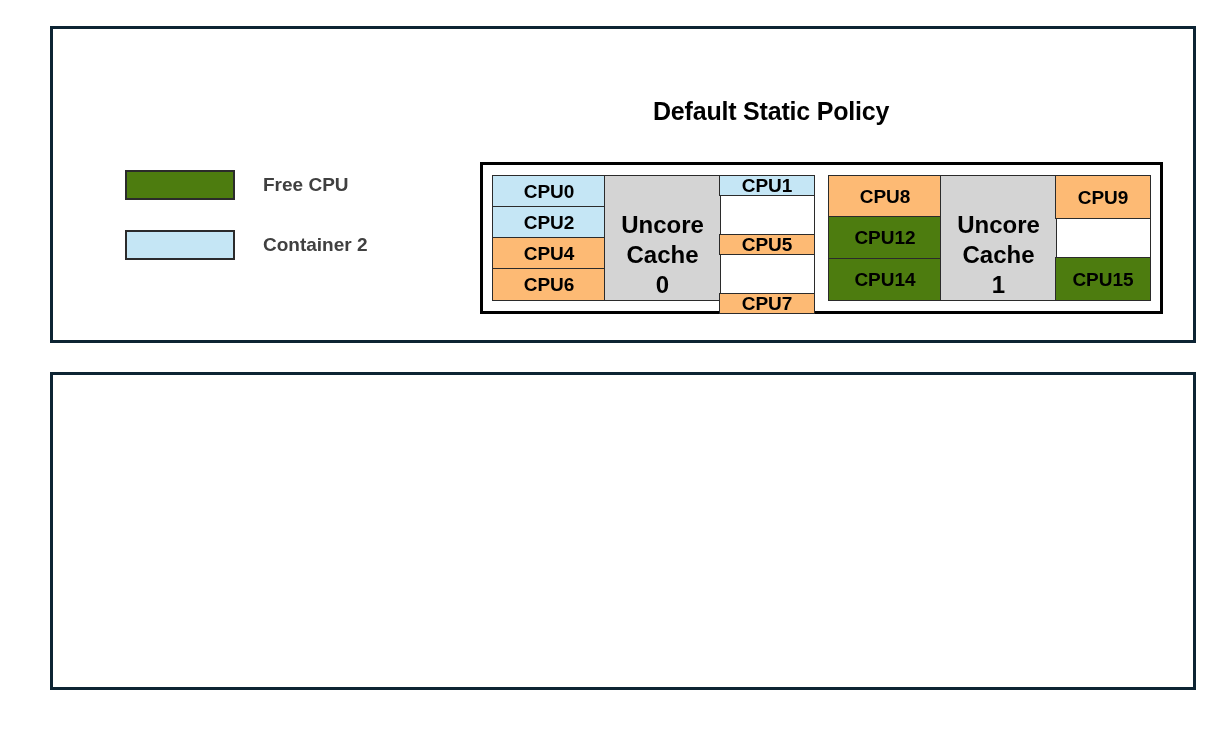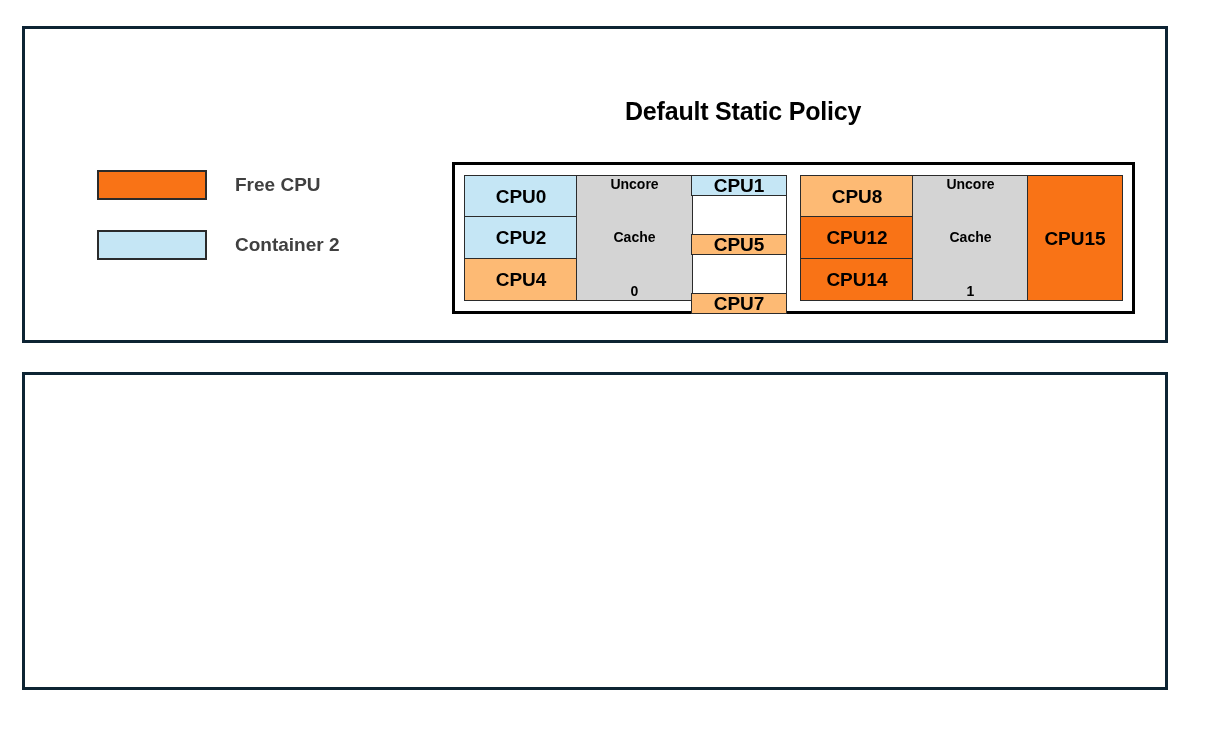--- a/index.html
+++ b/index.html
@@ -13,20 +13,21 @@
     font-family: "Liberation Sans", sans-serif;
     position: relative;
     overflow: hidden;
   }
 
   
   .panel {
     position: absolute;
     border: 3px solid #0d2troubleshoot;
     box-sizing: border-box;
+    margin-left: 28px;
   }
   .panel {
     border: 3px solid #0d2433;
     background: #ffffff;
   }
   #panel-top    { left: 22px; top: 26px;  width: 1146px; height: 317px; }
   #panel-bottom { left: 22px; top: 372px; width: 1146px; height: 318px; }
 
   
   .panel-title {
@@ -104,34 +105,34 @@
     margin: -1px;
     box-sizing: border-box;
     line-height: 1;
   }
 
   .cache-cell {
     flex: 1 1 0;
     display: flex;
     flex-direction: column;
     align-items: center;
-    justify-content: space-between;
+    justify-content: flex-end;
     background: #d4d4d4;
     border: 1px solid #2b2b2b;
     margin: -1px;
     box-sizing: border-box;
-    font-size: 14px;
+    font-size: 24px;
     font-weight: bold;
     color: #000000;
     line-height: 1.25;
   }
   .cache-cell span { display: block; }
 
   
-  .fill-free      { background: #f97316; }
+  .fill-free      { background: #4d7c0f; }
   .fill-container1{ background: #c5e6f5; }
   .fill-container2{ background: #fdba74; }
 </style>
 </head>
 <body>
 
 <div class="panel" id="panel-top">
   <div class="panel-title" id="title-top">Default Static Policy</div>
 
   <div class="legend" id="legend-top">
@@ -144,20 +145,21 @@
       <div class="legend-label">Container 2</div>
     </div>
   </div>
 
   <div class="grid-frame" id="grid-top">
       <div class="cache-block">
         <div class="cpu-col">
           <div class="cpu-cell fill-container1">CPU0</div>
           <div class="cpu-cell fill-container1">CPU2</div>
           <div class="cpu-cell fill-container2">CPU4</div>
+          <div class="cpu-cell fill-container2">CPU6</div>
         </div>
         <div class="cache-cell">
           <span>Uncore</span>
           <span>Cache</span>
           <span>0</span>
         </div>
         <div class="cpu-col wide">
           <div class="cpu-cell fill-container1">CPU1</div>
           <div class="cpu-cell fill-container2">CPU5</div>
           <div class="cpu-cell fill-container2">CPU7</div>
@@ -168,20 +170,21 @@
           <div class="cpu-cell fill-container2">CPU8</div>
           <div class="cpu-cell fill-free">CPU12</div>
           <div class="cpu-cell fill-free">CPU14</div>
         </div>
         <div class="cache-cell">
           <span>Uncore</span>
           <span>Cache</span>
           <span>1</span>
         </div>
         <div class="cpu-col wide">
+          <div class="cpu-cell fill-container2">CPU9</div>
           <div class="cpu-cell fill-free">CPU15</div>
         </div>
       </div>
     </div>
 </div>
 
 <div class="panel" id="panel-bottom">
   
 
   

